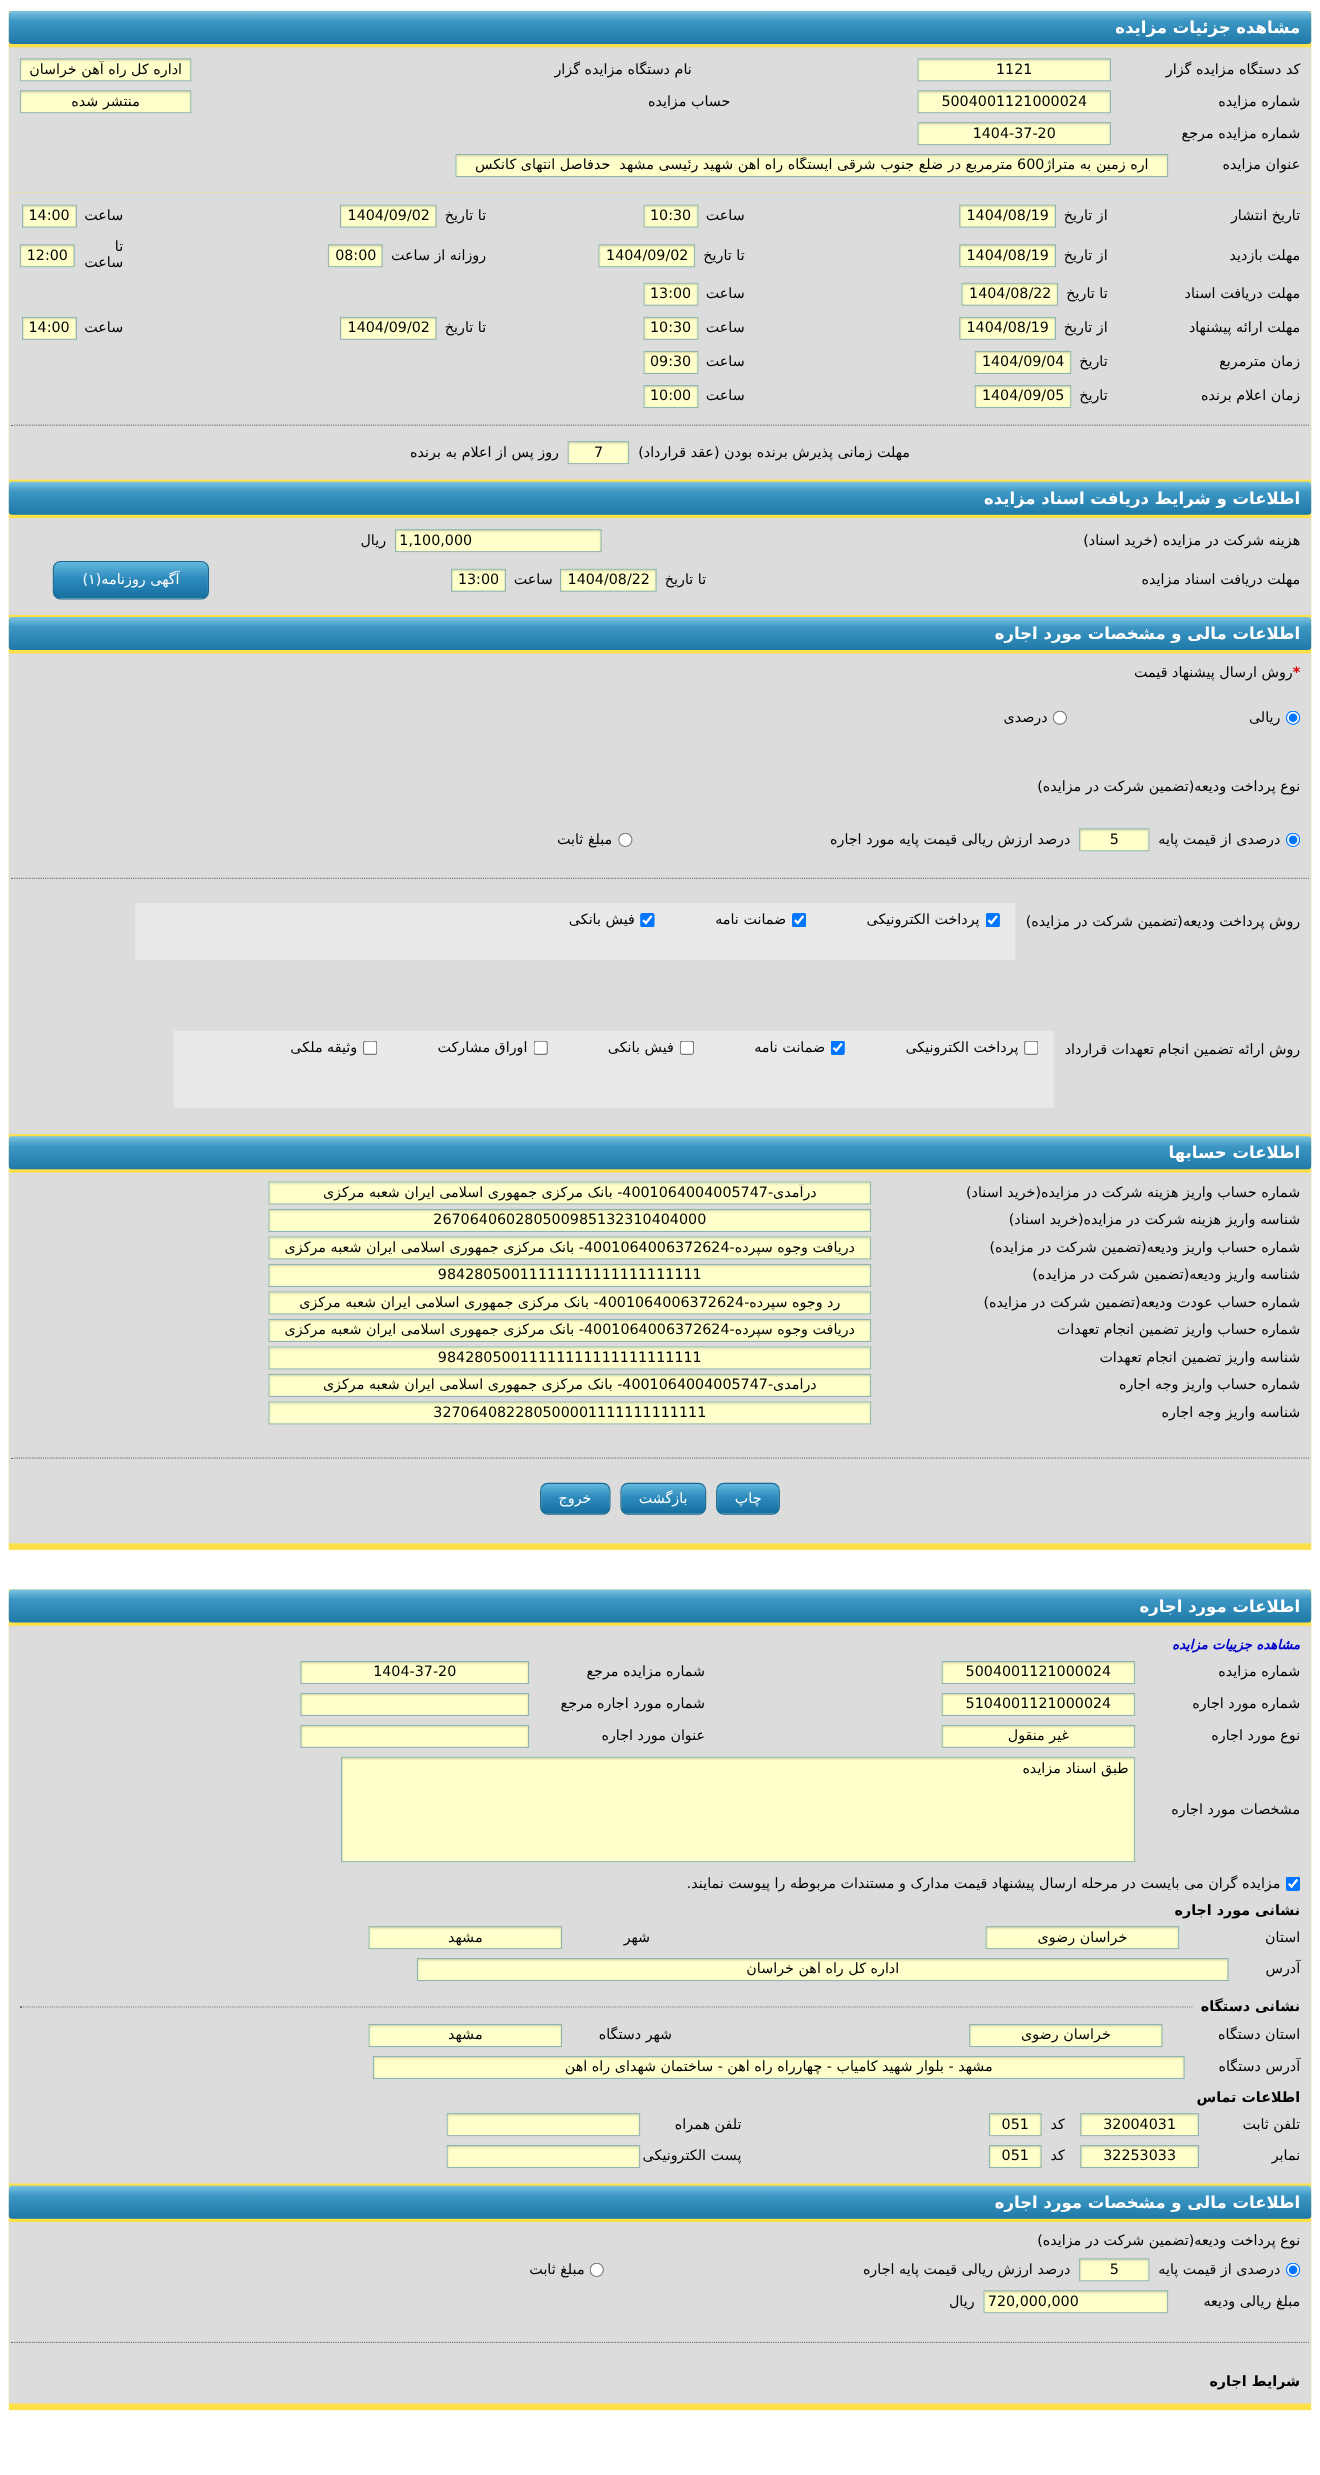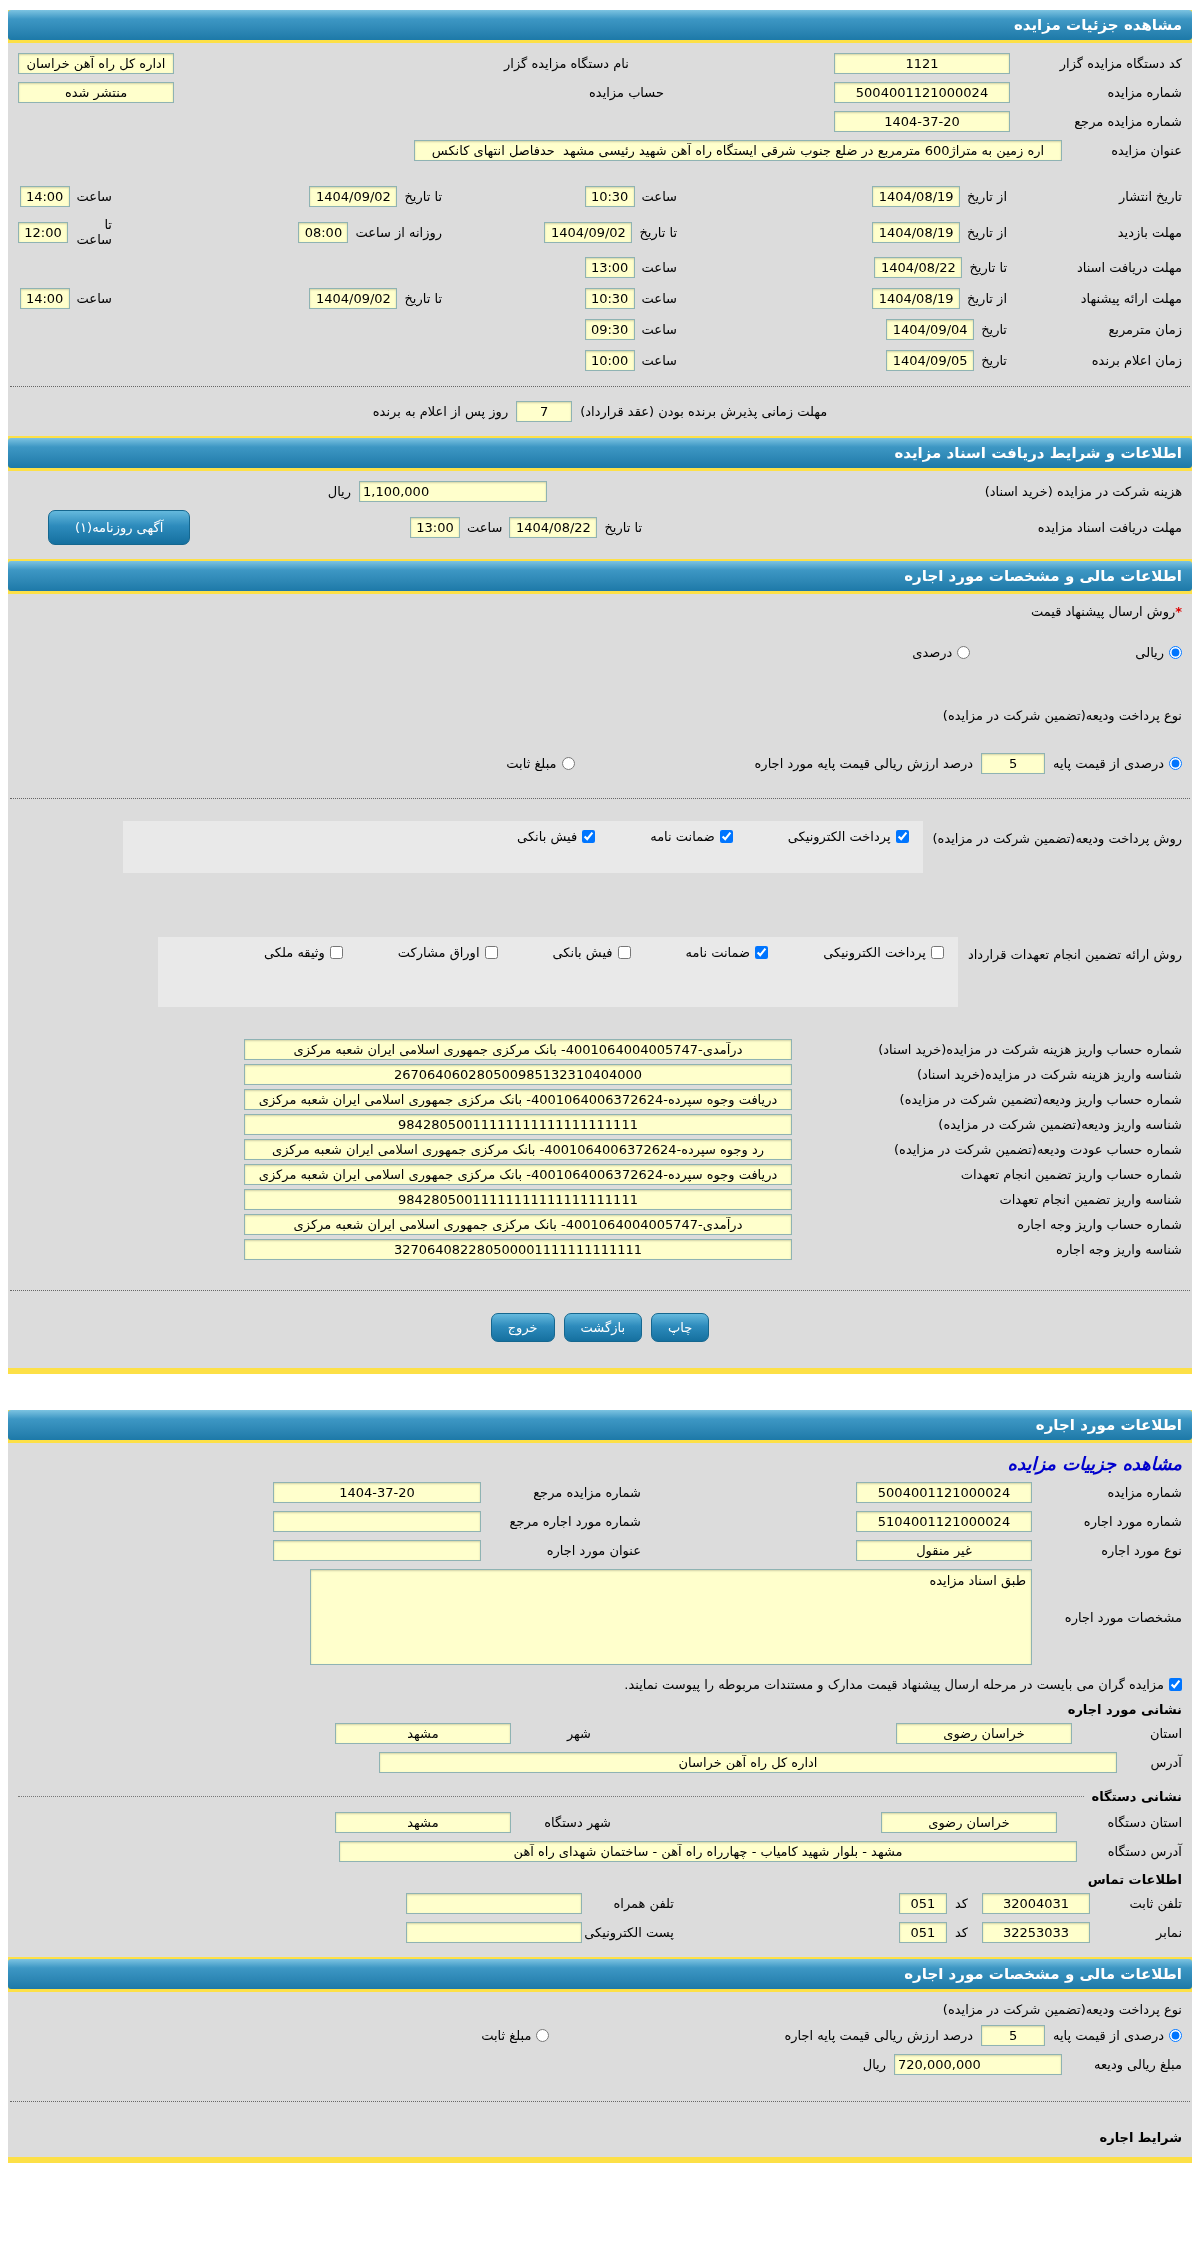--- a/index.html
+++ b/index.html
@@ -24,21 +24,21 @@
     background:linear-gradient(180deg,#65b9dd 0%,#2d8bbc 45%,#15709f 100%);
     padding:6px 16px;cursor:pointer;font-family:inherit;}
   .btn-row{display:flex;direction:rtl;justify-content:center;gap:9px;padding:12px 0 16px 0;}
   .chk-strip{background:#e9e9e9;display:flex;direction:rtl;align-items:flex-start;
     flex-wrap:wrap;column-gap:55px;row-gap:10px;padding:8px 14px 8px 8px;width:800px;box-sizing:border-box;}
   .chk-item{display:flex;direction:rtl;align-items:center;gap:2px;white-space:nowrap;}
   input[type=checkbox],input[type=radio]{width:13px;height:13px;margin:0 0 0 3px;}
   .acc-row{display:flex;direction:rtl;align-items:center;padding:2px 10px;font-size:13px;}
   .acc-lbl{width:390px;white-space:nowrap;}
   .acc-inp{width:540px;}
-  .link{color:#0000cc;font-style:italic;font-weight:bold;font-size:18px;text-decoration:none;cursor:pointer;}
+  .link{color:#0000cc;font-style:italic;font-weight:bold;font-size:12px;text-decoration:none;cursor:pointer;}
   .red{color:#d00;font-weight:bold;}
   .subhead{font-weight:bold;font-size:13px;padding:6px 10px 2px 10px;direction:rtl;}
 </style>
 </head>
 <body>
 
 <div class="page">
 
   <div class="card">
 
@@ -285,20 +285,21 @@
             <span>اوراق مشارکت</span>
           </label>
           <label class="chk-item">
             <input type="checkbox" style="">
             <span>وثیقه ملکی</span>
           </label>
         </div>
       </div>
     </div>
 
+    <div class="sec-head">اطلاعات حسابها</div>
 
     <div class="panel">
       <div class="acc-row">
         <span class="acc-lbl">شماره حساب واریز هزینه شرکت در مزایده(خرید اسناد)</span>
         <input class="inp acc-inp" value="درآمدی-4001064004005747- بانک مرکزی جمهوری اسلامی ایران شعبه مرکزی" style="">
       </div>
       <div class="acc-row">
         <span class="acc-lbl">شناسه واریز هزینه شرکت در مزایده(خرید اسناد)</span>
         <input class="inp acc-inp" value="267064060280500985132310404000" style="">
       </div>

